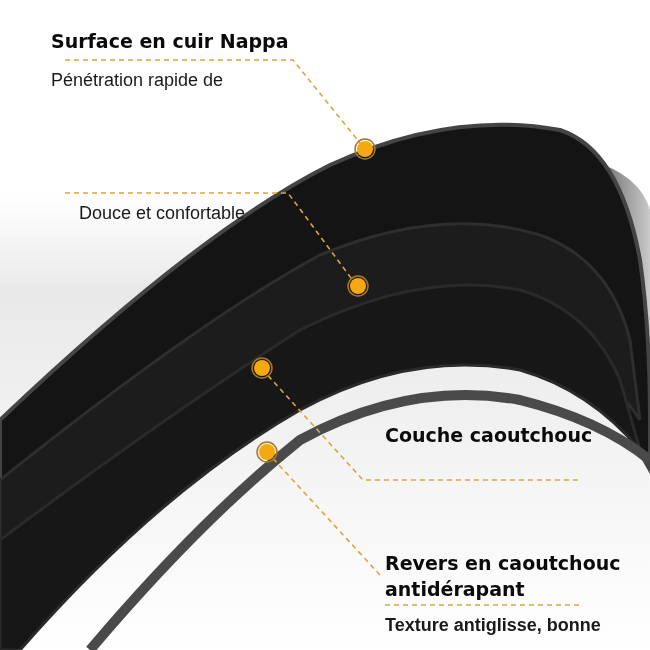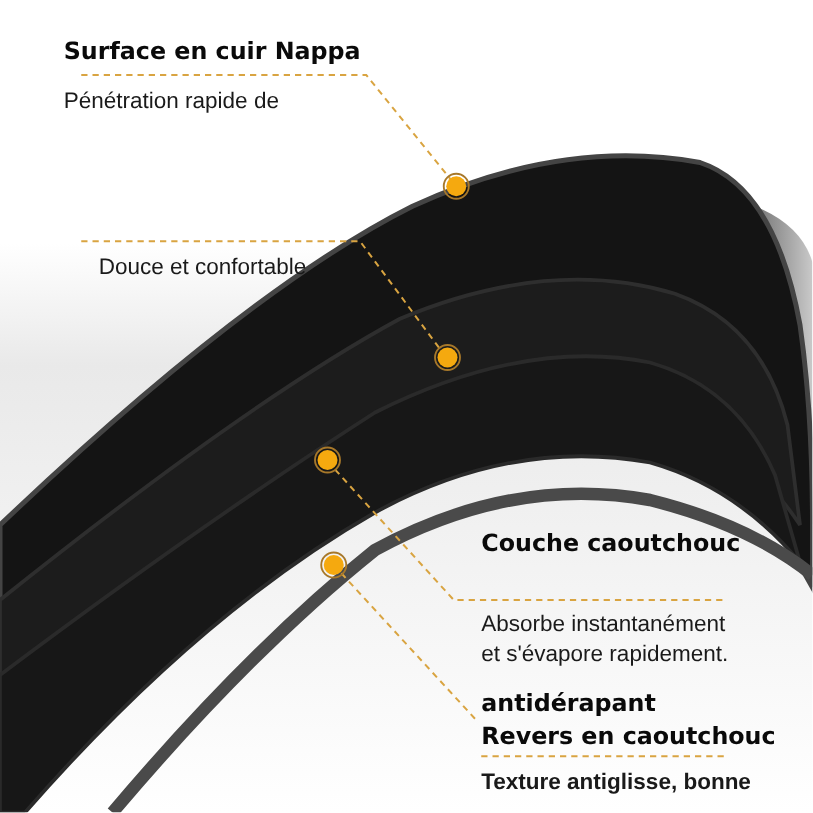--- a/index.html
+++ b/index.html
@@ -58,23 +58,19 @@
   <div class="txt h" style="left:51px;top:28px;">Surface en cuir Nappa</div>
   <div class="txt p" style="left:51px;top:68px;text-align:center;">
     <div>Pénétration rapide de</div>
   </div>
 
   <div class="txt p" style="left:51px;top:201px;margin-left:28px;">Douce et confortable</div>
 
   <div class="txt h" style="left:385px;top:422px;">
     <div>Couche caoutchouc</div>
   </div>
-  <div class="txt p" style="left:385px;top:487px;">
-    <div>Absorbe instantanément</div>
-    <div>et s'évapore rapidement.</div>
-  </div>
 
   <div class="txt h" style="left:385px;top:550px;">
+    <div>Revers en caoutchouc</div>
     <div>antidérapant</div>
-    <div>Revers en caoutchouc</div>
   </div>
   <div class="txt p" style="left:385px;top:613px;font-weight:bold;">Texture antiglisse, bonne</div>
 </div>
 
 </body></html>

